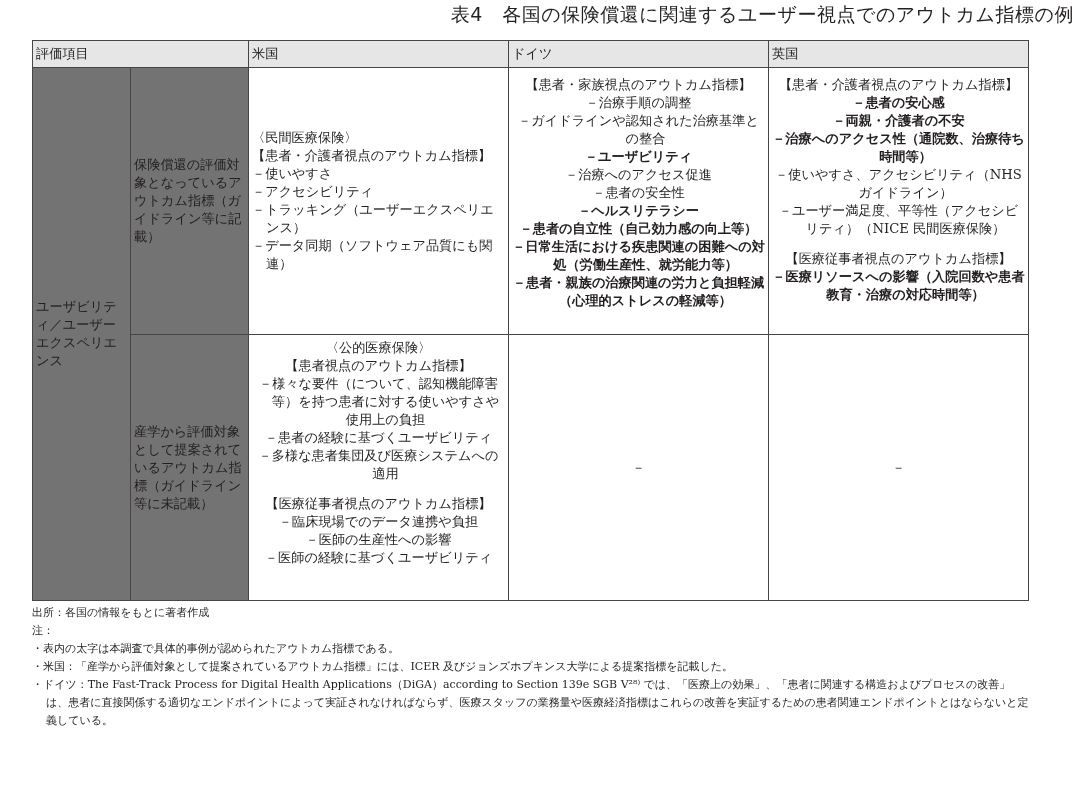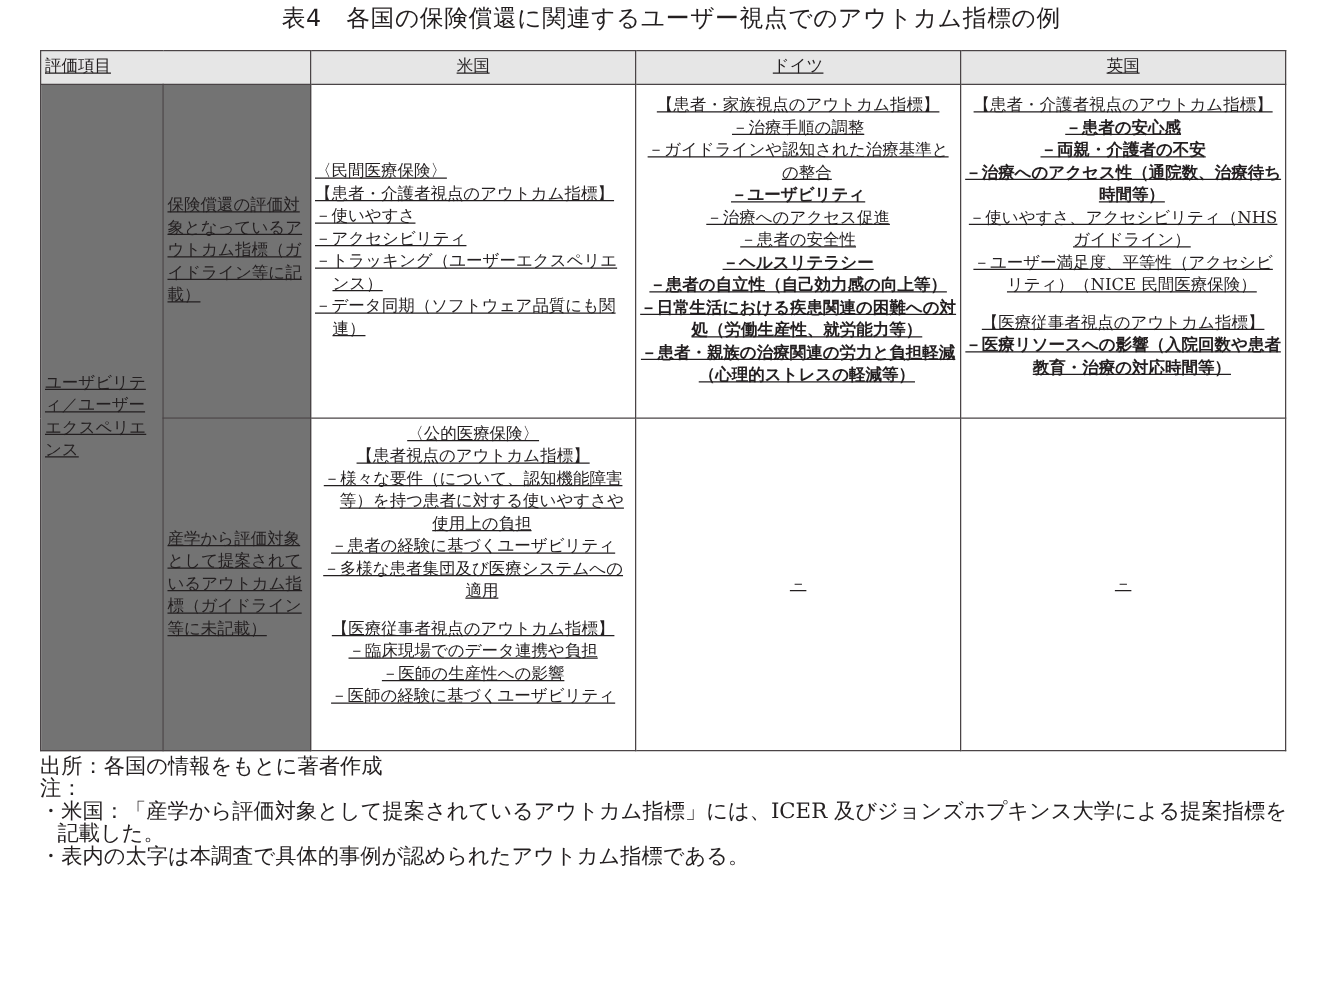--- a/index.html
+++ b/index.html
@@ -1,31 +1,31 @@
 <!DOCTYPE html>
 <html><head>
 <meta charset="utf-8">
 <style>
   html, body { margin:0; padding:0; background:#ffffff; }
   body { width:1074px; height:795px; position:relative; overflow:hidden;
          font-family: "DejaVu Serif", "Liberation Serif", serif; color:#231f20; }
-  .title { position:absolute; left:0; top:2px; width:1074px; text-align:center;
+  .title { position:absolute; left:0; top:2px; width:1074px; text-align:right;
            font-family:"DejaVu Sans","Liberation Sans",sans-serif; font-size:19px; letter-spacing:0.5px; }
   table.main { position:absolute; left:32px; top:40px; width:996px; border-collapse:collapse;
                table-layout:fixed; font-size:13.2px; line-height:18px; }
-  table.main td { border:1.5px solid #4a4446; vertical-align:middle; padding:0 3px;text-decoration:underline; }
+  table.main td { border:1.5px solid #4a4446; vertical-align:middle; padding:0 3px; }
   .hdr td { height:26px; background:#e6e6e6; }
-  .hdr .c { text-align:center; }
+  .hdr .c { text-align:left; }
   .gray { background:#737373; }
   .cell-top { vertical-align:top !important; padding-top:8px !important;text-align:center; }
   .b { font-weight:bold; }
   .item { padding-left:14px; text-indent:-14px; }
   .gap { height:12px; }
   .dash { text-align:center; }
-  .notes { position:absolute; left:32px; top:604px; width:1000px; font-size:17px; line-height:18px; }
+  .notes { position:absolute; left:32px; top:604px; width:1000px; font-size:11px; line-height:18px; }
   .notes .n { padding-left:14px; text-indent:-14px; }
 </style>
 </head>
 <body>
 
 <div class="title">表4　各国の保険償還に関連するユーザー視点でのアウトカム指標の例</div>
 
 <table class="main">
   <colgroup>
     <col style="width:98px">
@@ -92,15 +92,16 @@
     </td>
     <td class="dash">－</td>
     <td class="dash">－</td>
   </tr>
 </tbody>
   </table>
 
 <div class="notes">
   <div>出所：各国の情報をもとに著者作成</div>
   <div>注：</div>
+  <div class="n">・表内の太字は本調査で具体的事例が認められたアウトカム指標である。</div>
   <div class="n">・米国：「産学から評価対象として提案されているアウトカム指標」には、ICER 及びジョンズホプキンス大学による提案指標を記載した。</div>
-  <div class="n">・表内の太字は本調査で具体的事例が認められたアウトカム指標である。</div>
+  <div class="n">・ドイツ：The Fast-Track Process for Digital Health Applications（DiGA）according to Section 139e SGB V²⁸⁾ では、「医療上の効果」、「患者に関連する構造およびプロセスの改善」は、患者に直接関係する適切なエンドポイントによって実証されなければならず、医療スタッフの業務量や医療経済指標はこれらの改善を実証するための患者関連エンドポイントとはならないと定義している。</div>
 </div>
 
 </body></html>

